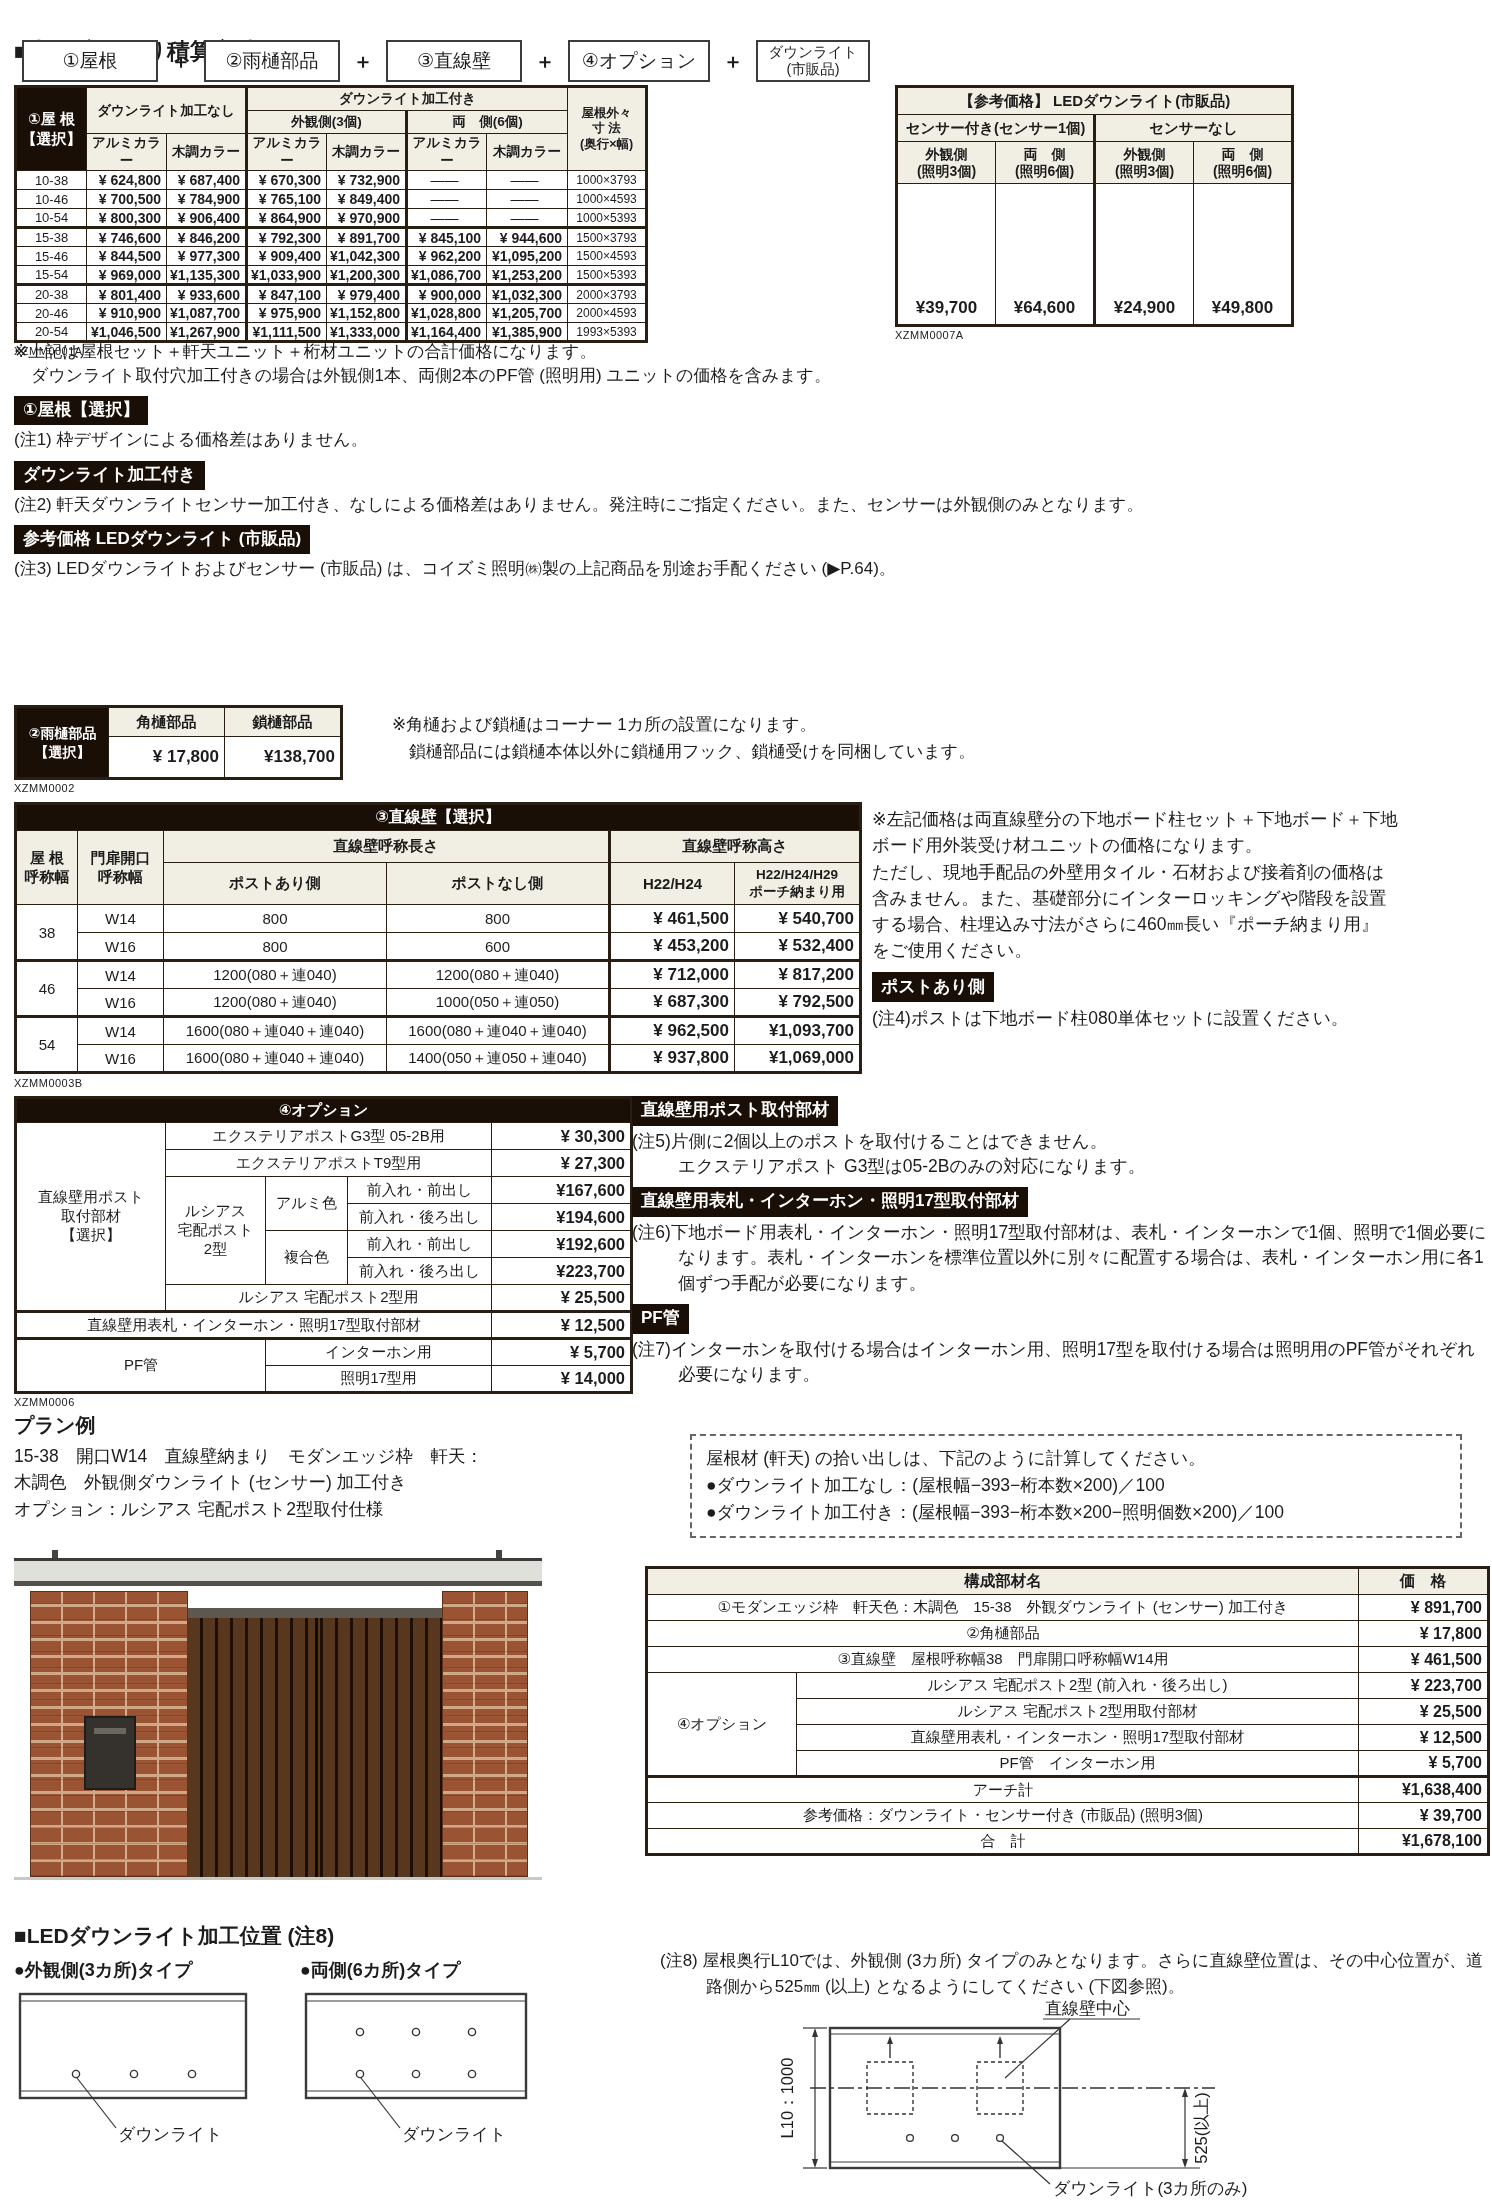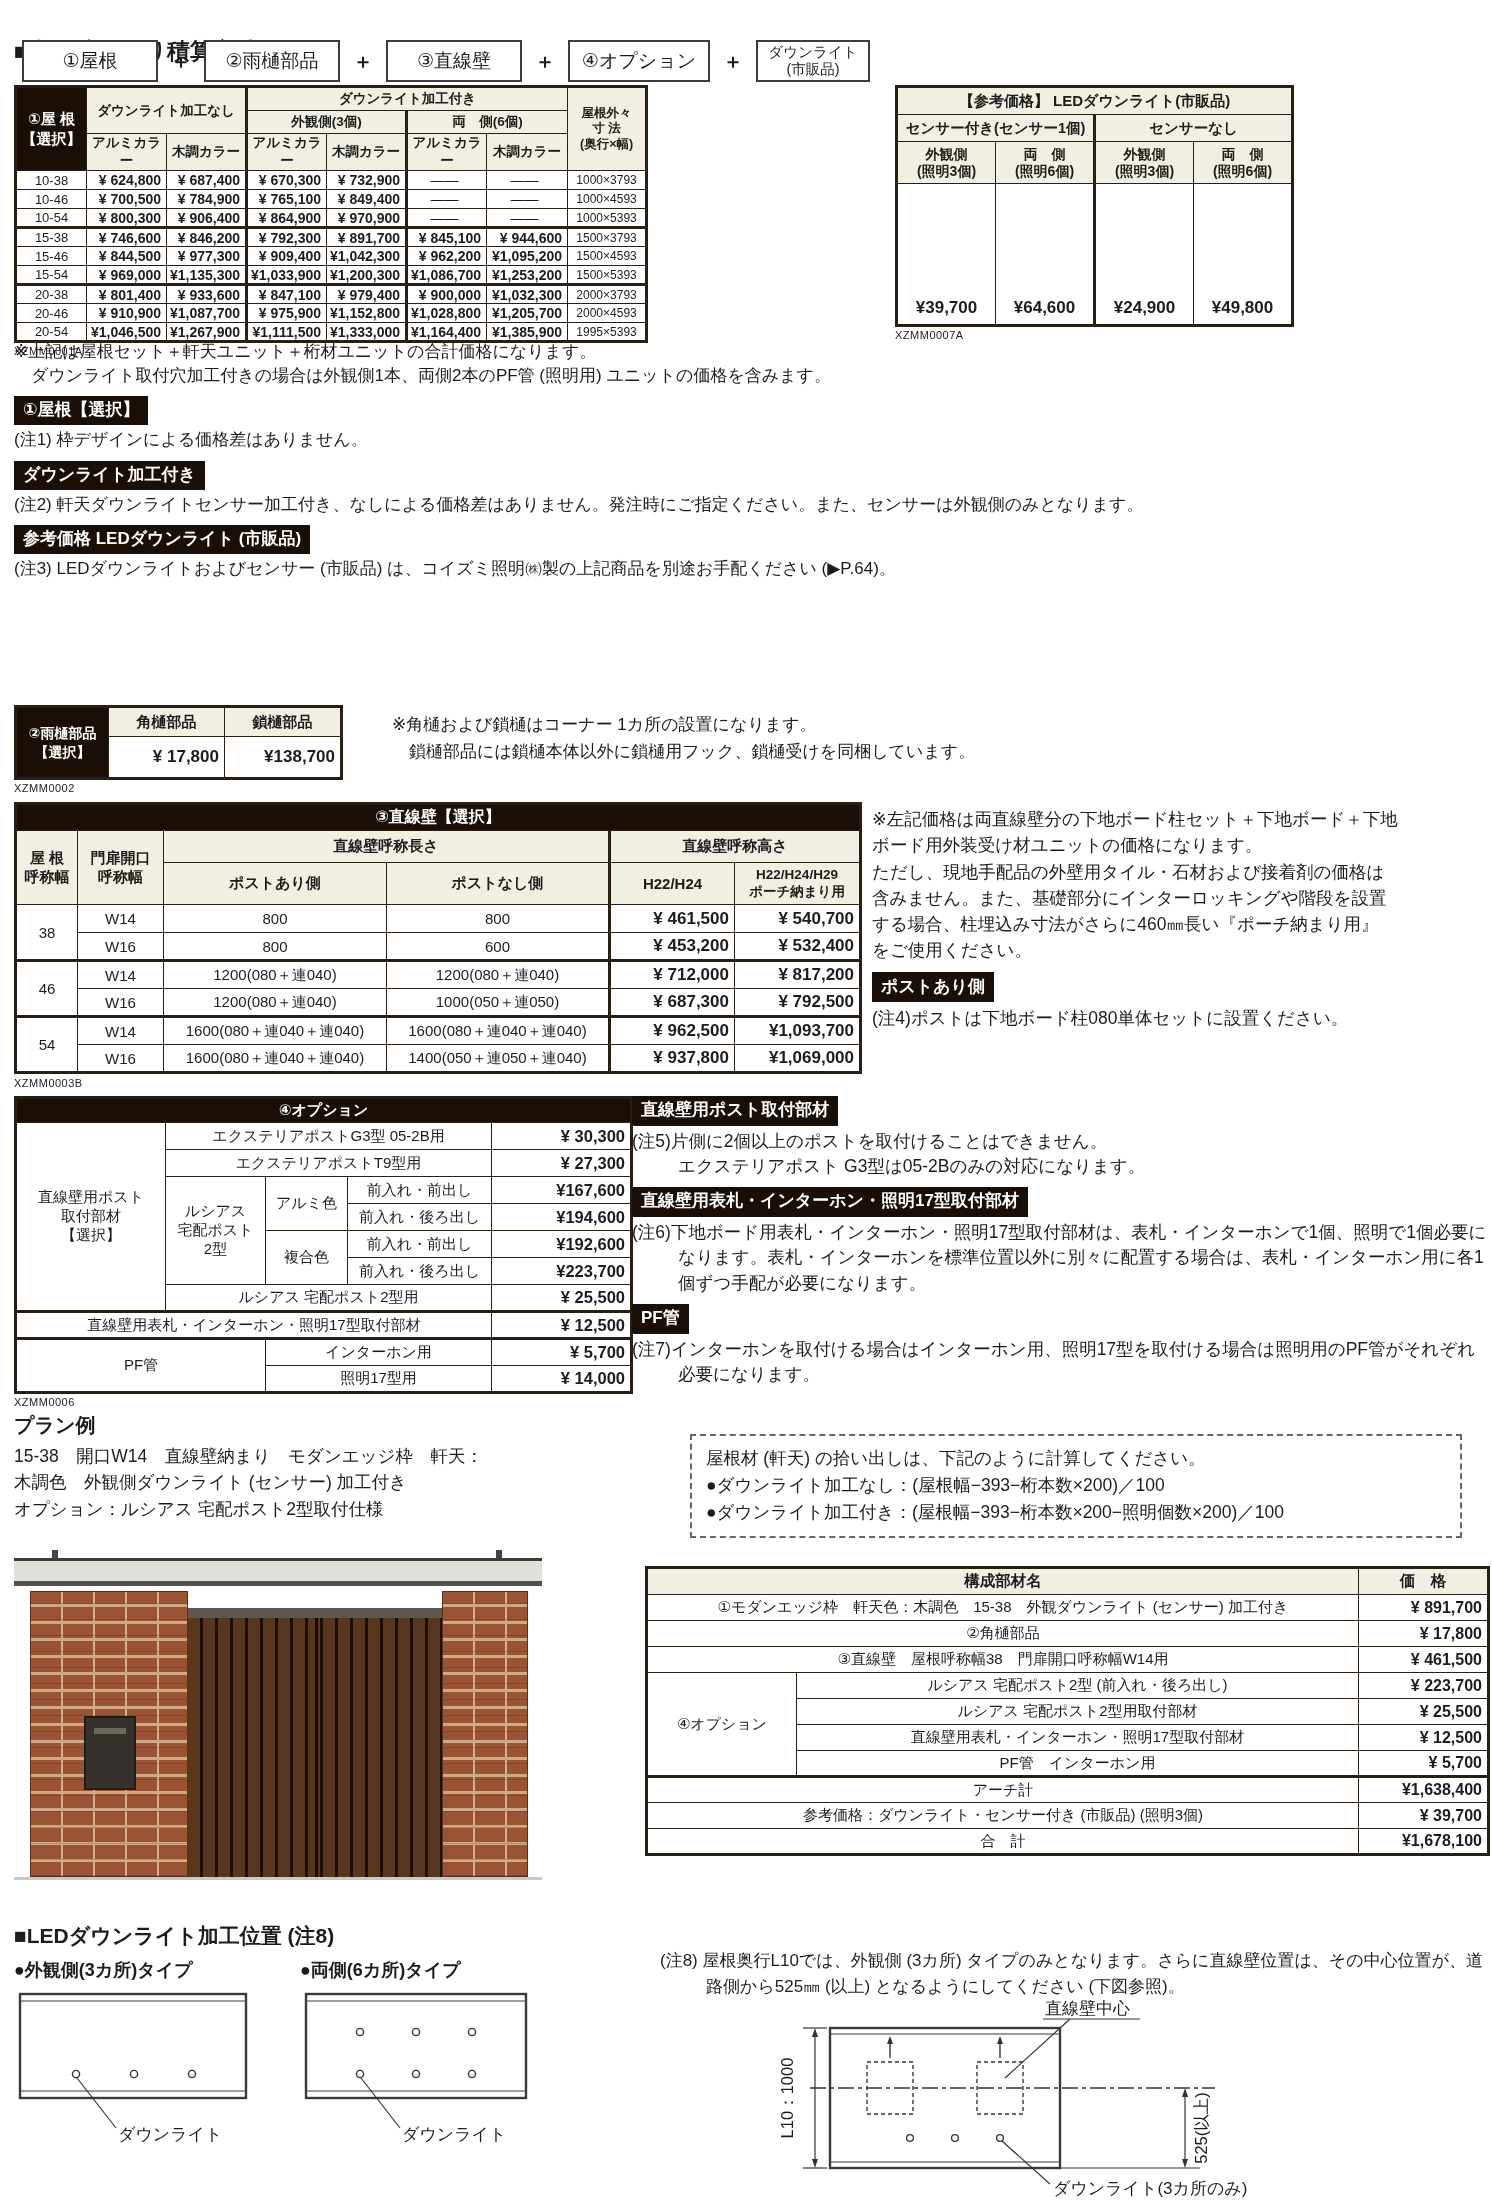--- a/index.html
+++ b/index.html
@@ -254,21 +254,21 @@
             <td class="dim">2000×4593</td>
           </tr>
           <tr>
             <td class="sz">20-54</td>
             <td class="p">¥1,046,500</td>
             <td class="p">¥1,267,900</td>
             <td class="p">¥1,111,500</td>
             <td class="p">¥1,333,000</td>
             <td class="p">¥1,164,400</td>
             <td class="p">¥1,385,900</td>
-            <td class="dim">1995×5393</td>
+            <td class="dim">1993×5393</td>
           </tr>
         </tbody>
     </table>
     <div class="code" style="margin-top:2px;">XZMM0001A</div>
   </div>
 
   <div class="abs" style="left:895px; top:85px;">
     <table id="led-table" class="frame">
       <colgroup>
           <col style="width:99px">

